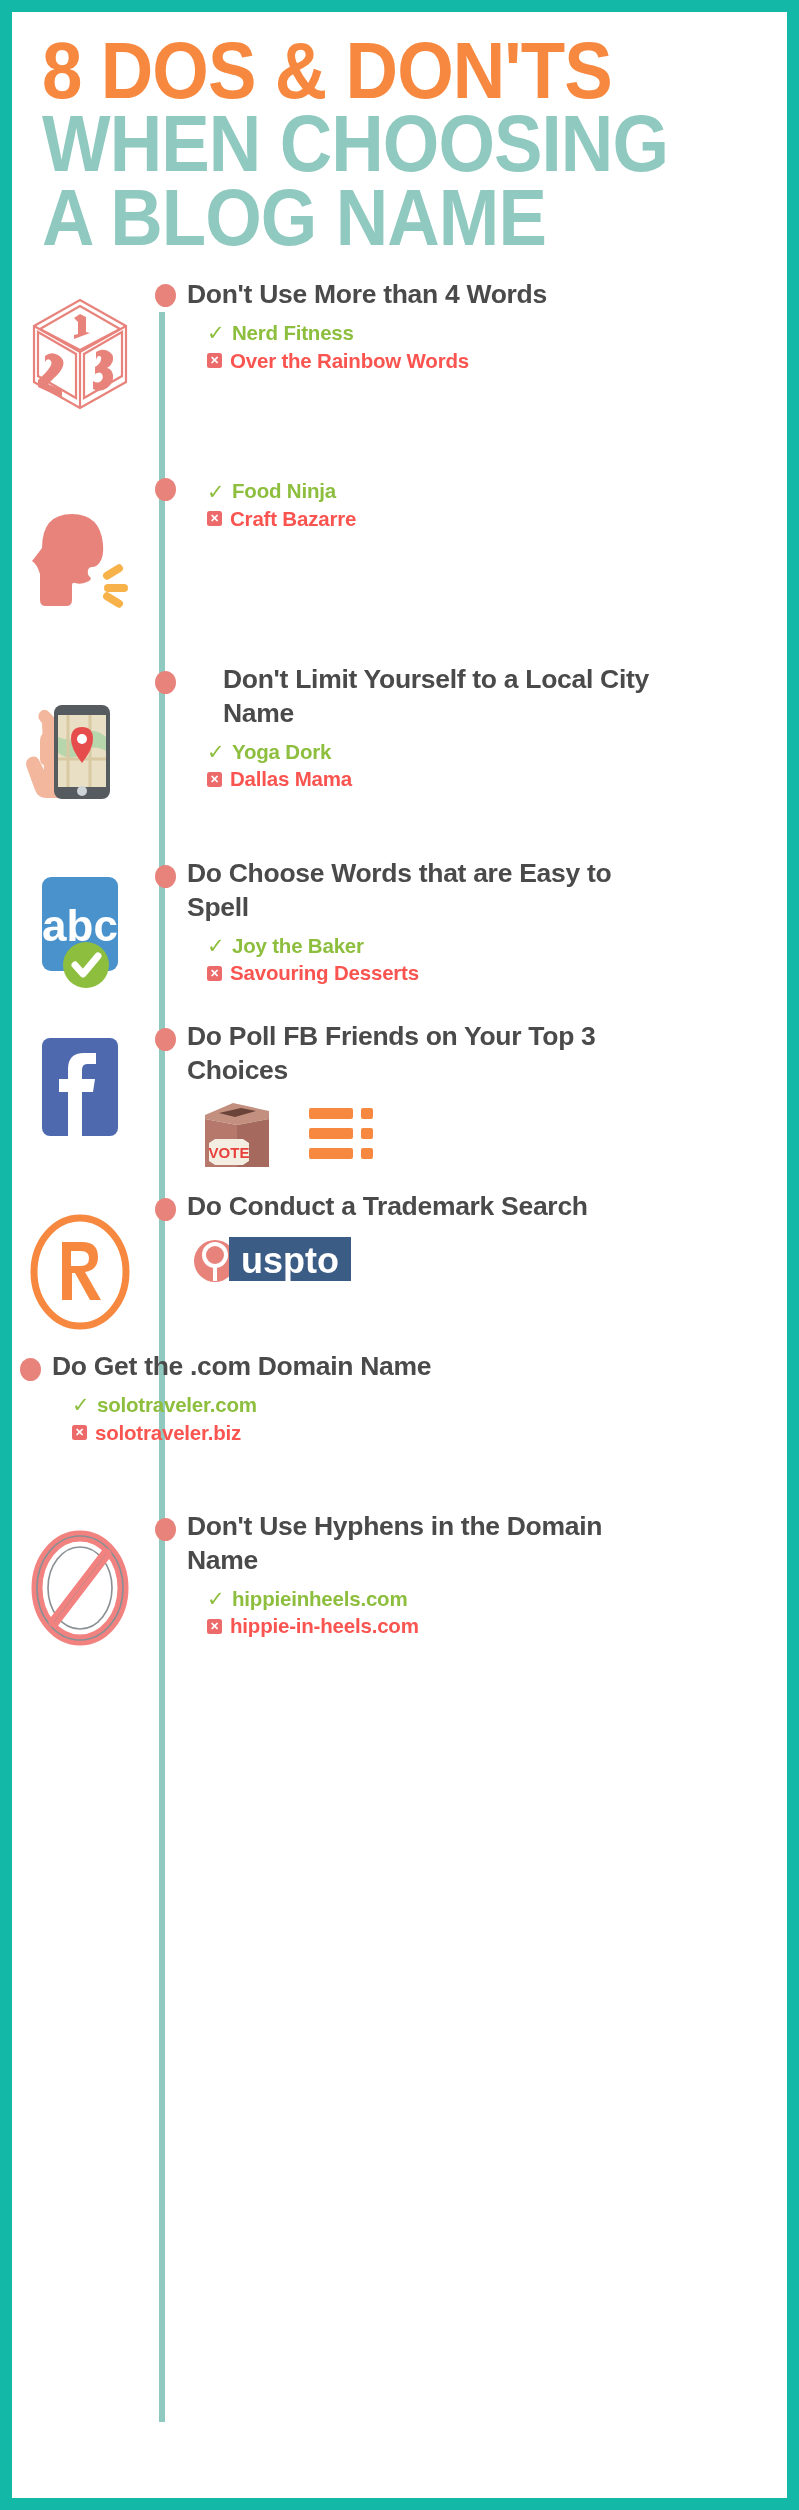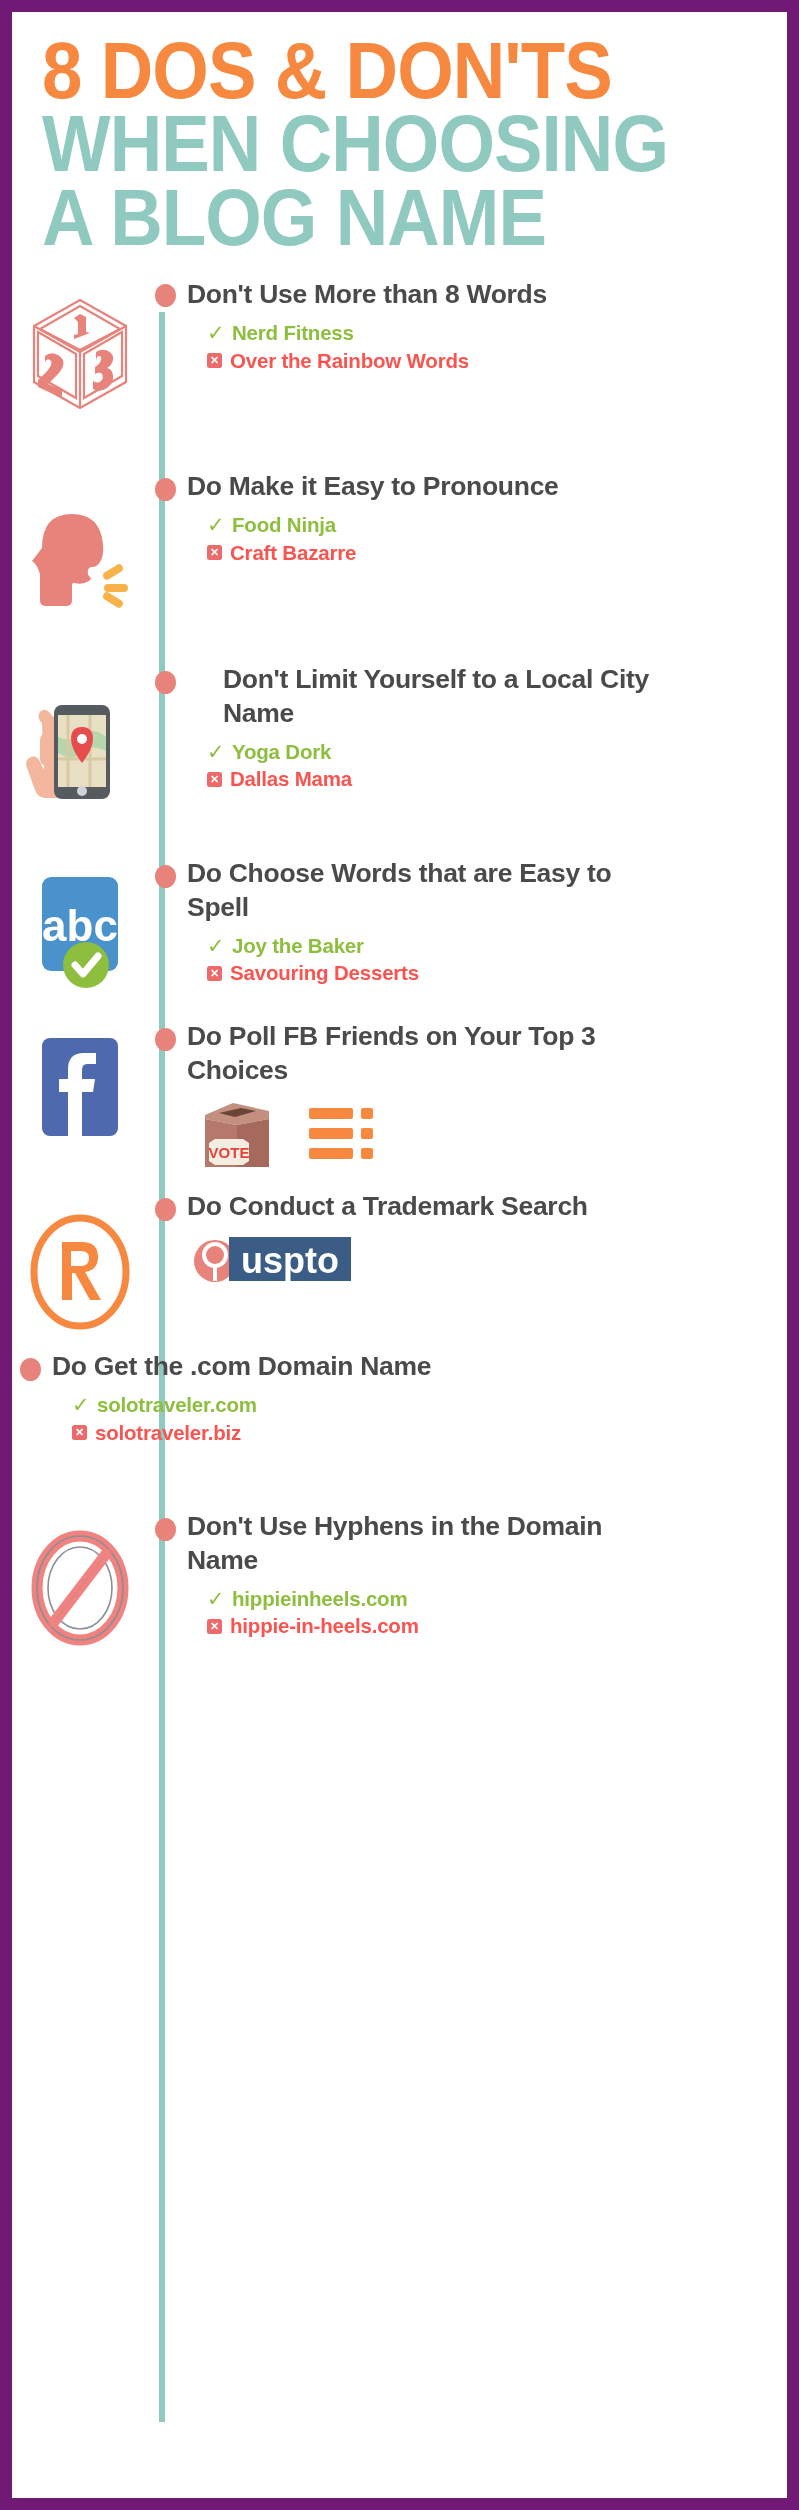--- a/index.html
+++ b/index.html
@@ -5,21 +5,21 @@
   * { box-sizing: border-box; margin: 0; padding: 0; }
   html, body {
     width: 799px;
     background: #fff;
     font-family: "Liberation Sans", sans-serif;
   }
   .poster {
     width: 799px;
     height: 2510px;
     position: relative;
-    background: #701a75;
+    background: #14b8a6;
     padding: 12px 12px 0 12px;
   }
   .inner {
     width: 775px;
     height: 2486px;
     background: #ffffff;
     position: relative;
     overflow: hidden;
   }
 
@@ -192,21 +192,21 @@
               <path d="M50 26 L56 22 L62 25 L62 40 L66 41 L50 47 L50 43 L54 42 L54 30 Z"></path>
               <path d="M21 64 q6 -5 13 -1 q7 4 5 11 q-2 6 -9 12 l-6 6 l14 6 l0 8 l-24 -11 l0 -7 q9 -8 12 -13 q3 -5 0 -7 q-3 -2 -5 2 z"></path>
               <path d="M72 60 q6 -4 12 -1 q6 3 5 9 q-1 5 -6 8 q5 1 6 7 q1 8 -6 13 q-7 5 -14 1 l0 -8 q5 3 8 0 q3 -3 1 -7 q-2 -3 -7 0 l0 -7 q5 -3 6 -7 q1 -4 -2 -4 q-2 0 -3 4 z"></path>
             </g>
           </svg>
         </div>
         <div class="dot-cell" style="padding-top:6px;">
           <div class="dot"></div>
         </div>
         <div class="text-cell">
-          <div class="head">Don't Use More than 8 Words</div>
+          <div class="head">Don't Use More than 4 Words</div>
           <div class="examples">
             <div class="ex good">
               <span class="tick">✓</span>
               <span>Nerd Fitness</span>
             </div>
             <div class="ex bad">
               <span class="xbox">✕</span>
               <span>Over the Rainbow Words</span>
             </div>
           </div>
@@ -221,21 +221,20 @@
               <rect x="78" y="70" width="22" height="8" rx="4" transform="rotate(-32 89 74)"></rect>
               <rect x="80" y="86" width="24" height="8" rx="4"></rect>
               <rect x="78" y="98" width="22" height="8" rx="4" transform="rotate(32 89 102)"></rect>
             </g>
           </svg>
         </div>
         <div class="dot-cell" style="padding-top:8px;">
           <div class="dot"></div>
         </div>
         <div class="text-cell">
-          <div class="head">Do Make it Easy to Pronounce</div>
           <div class="examples">
             <div class="ex good">
               <span class="tick">✓</span>
               <span>Food Ninja</span>
             </div>
             <div class="ex bad">
               <span class="xbox">✕</span>
               <span>Craft Bazarre</span>
             </div>
           </div>

